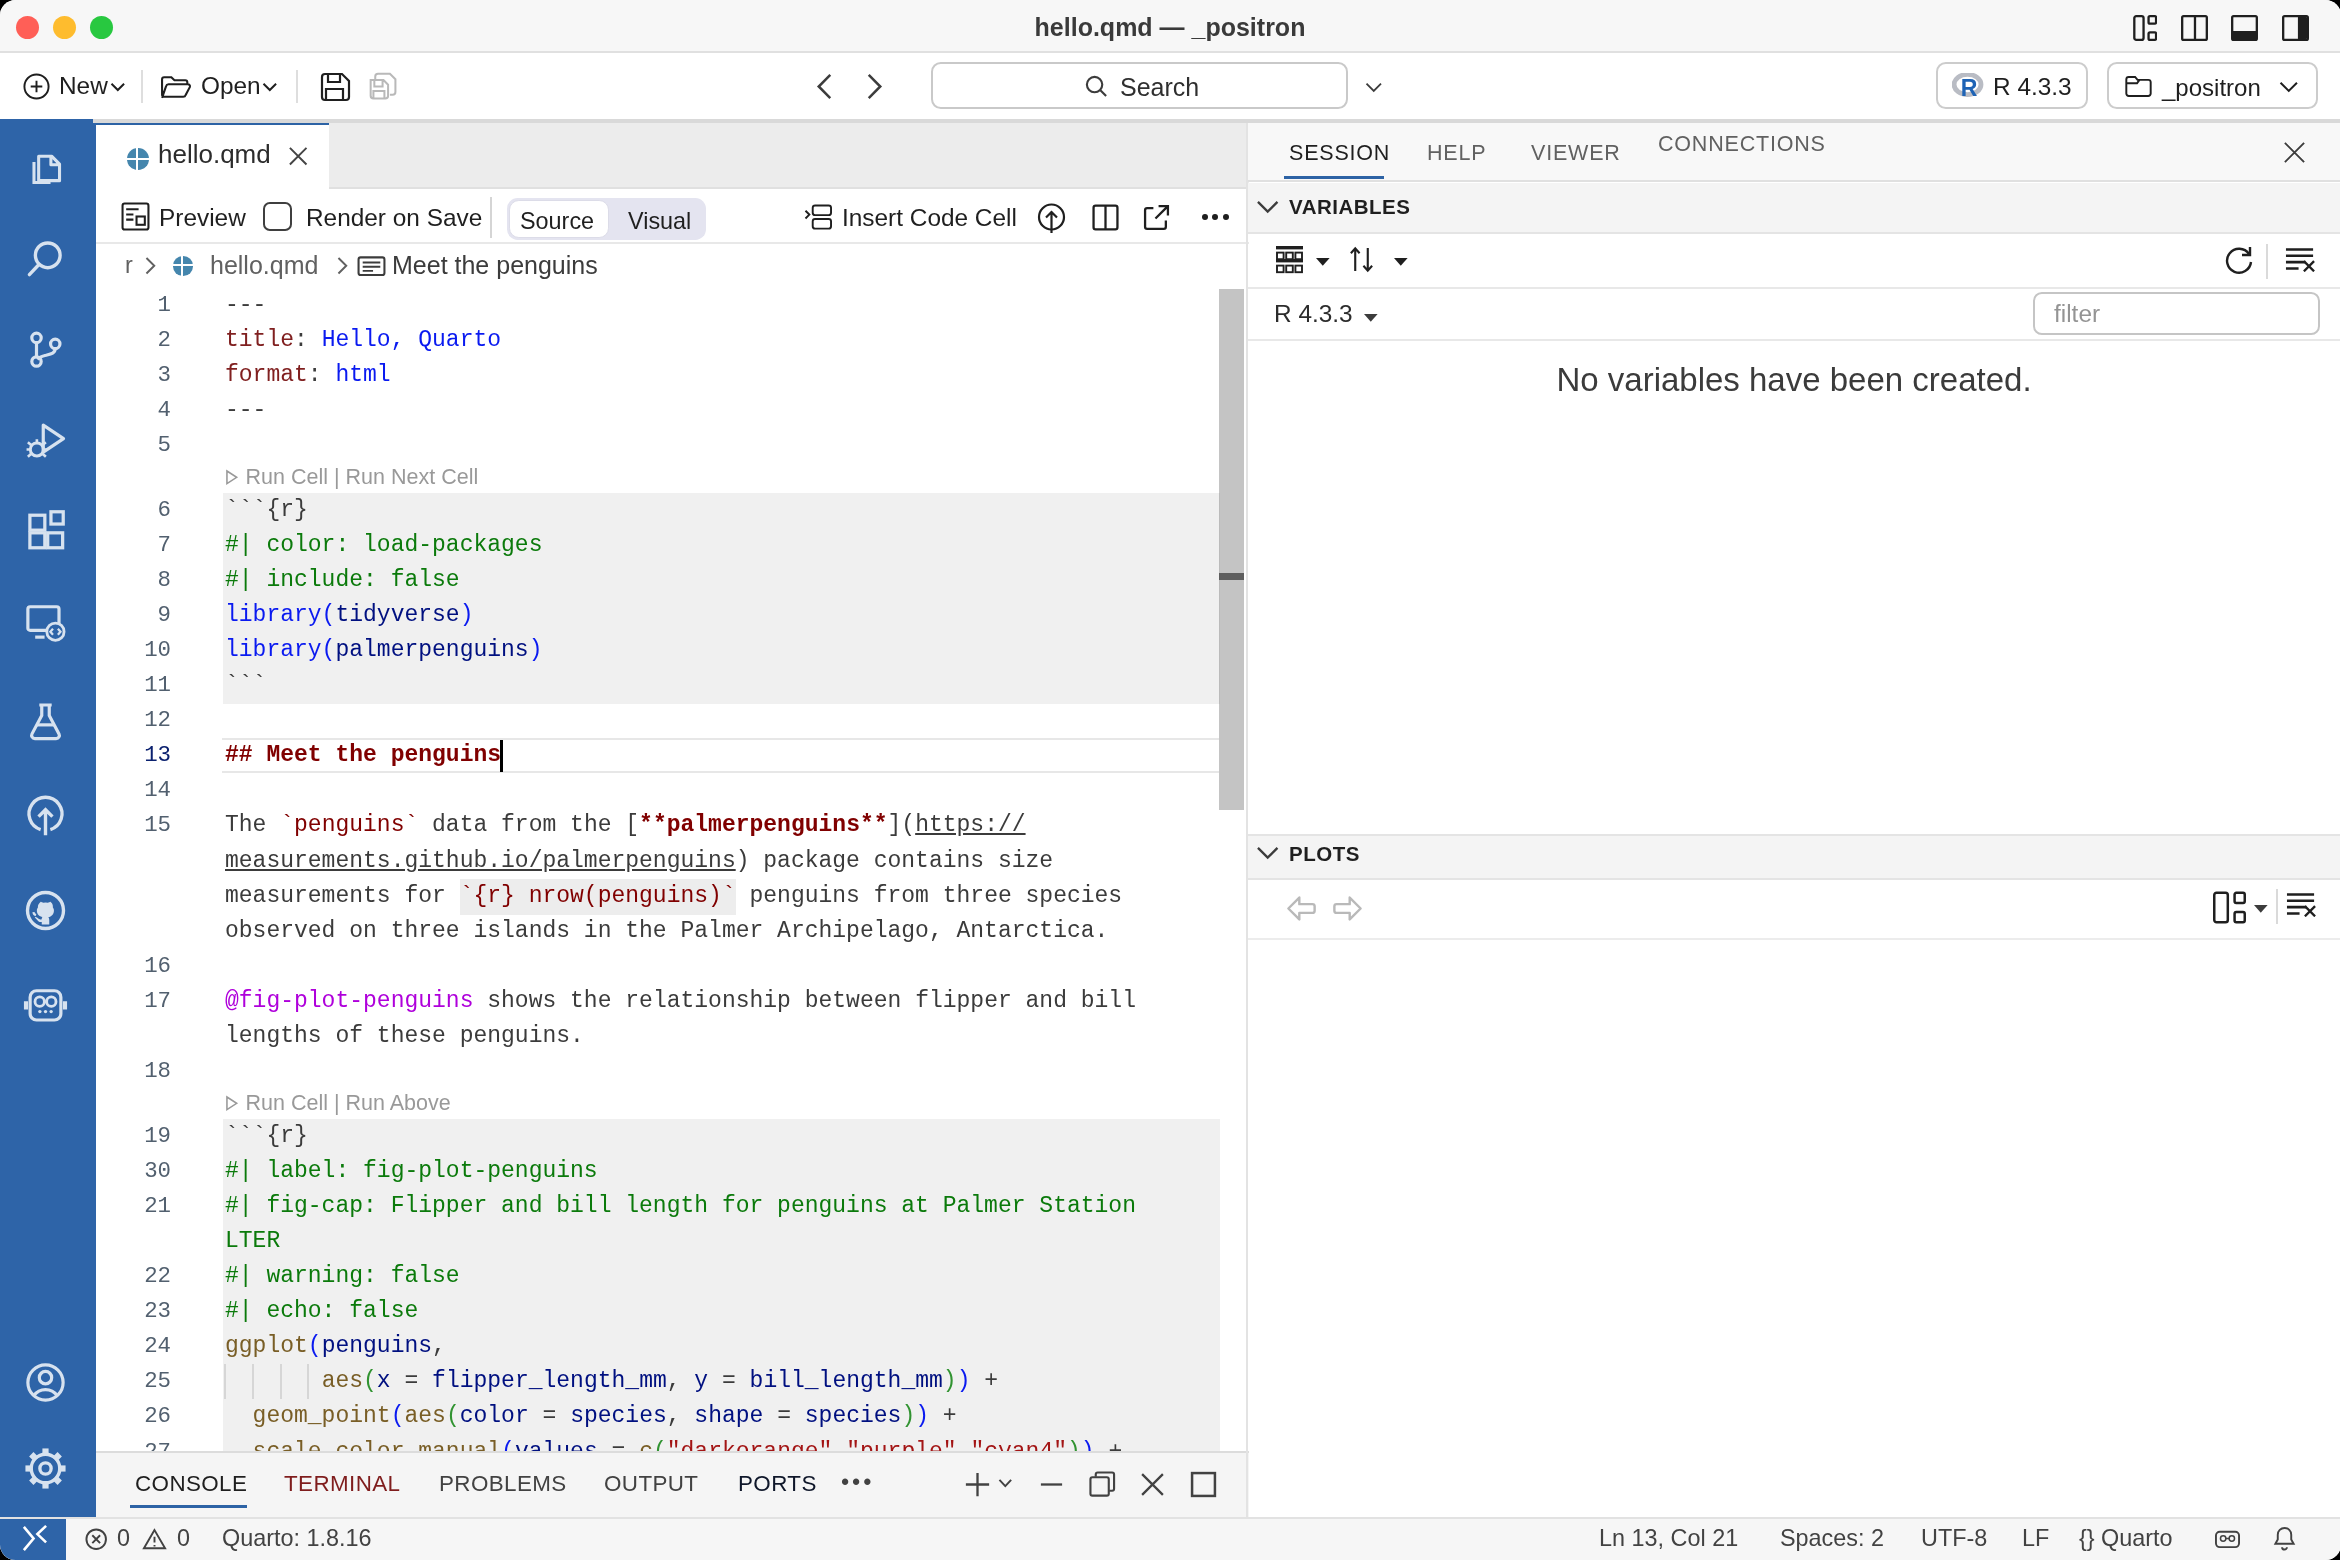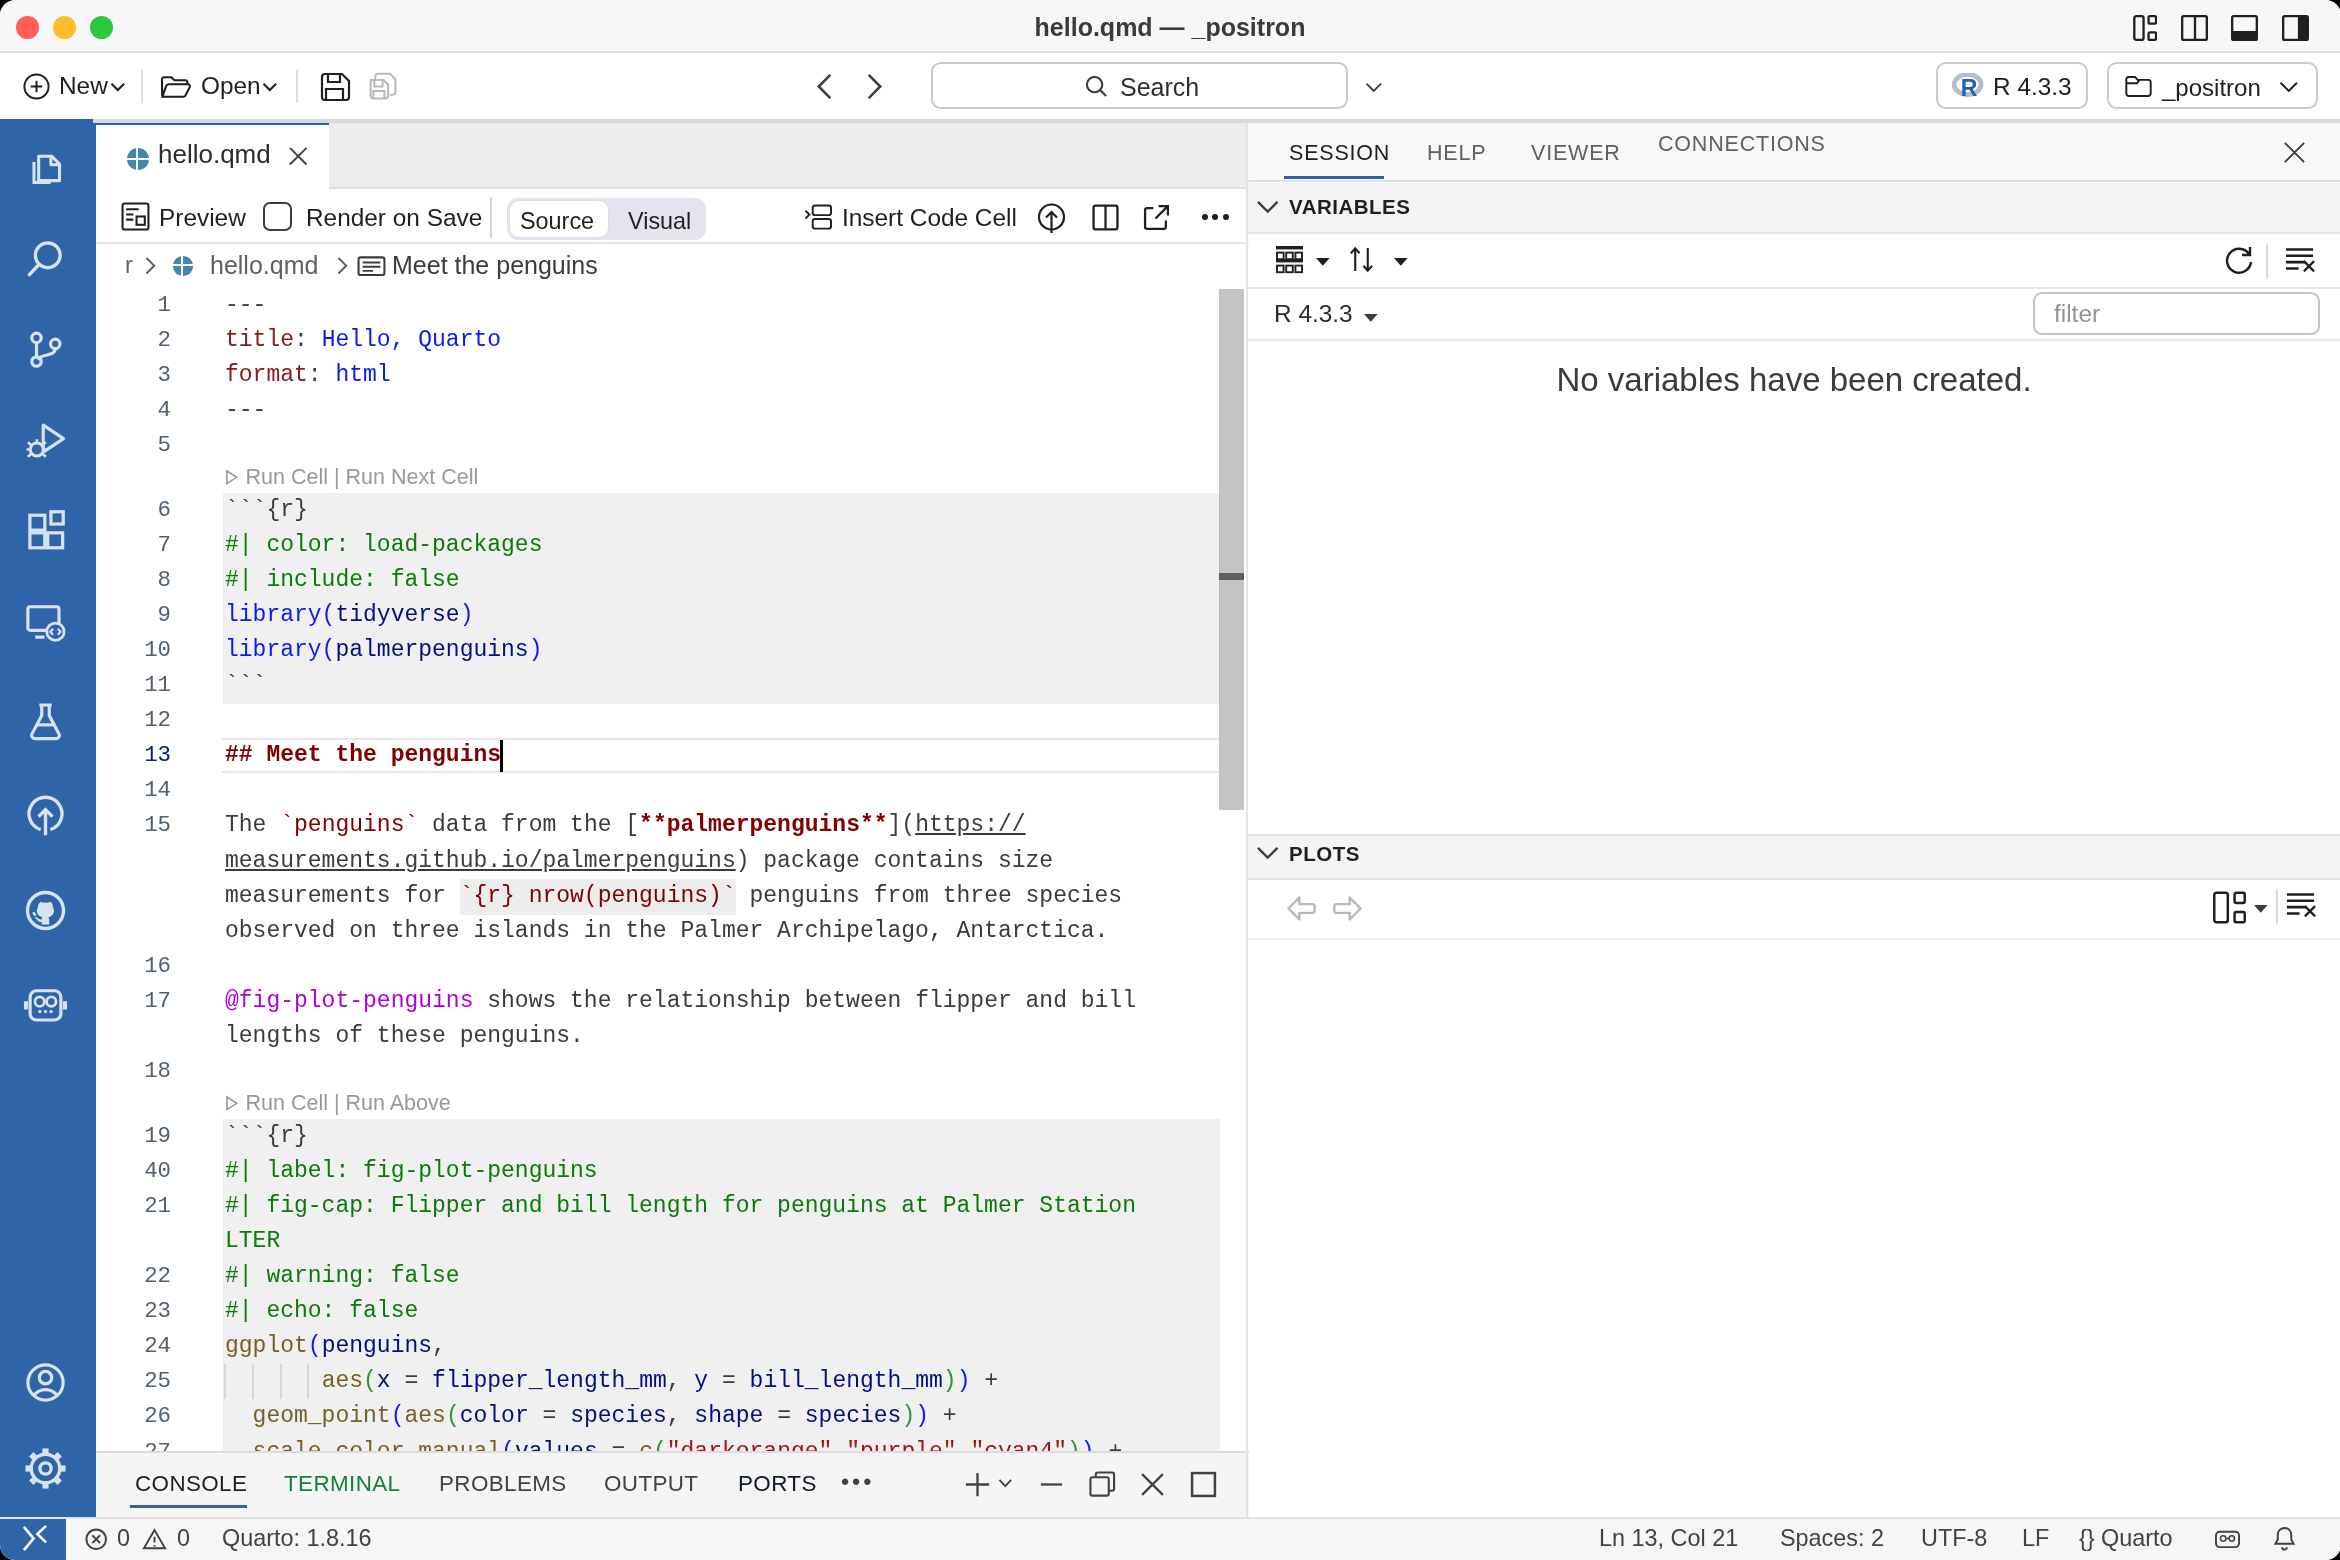--- a/index.html
+++ b/index.html
@@ -291,21 +291,21 @@
 <div class="crow" style="top:949px"></div>
 <div class="gut" style="top:949px">16</div>
 <div class="crow" style="top:984px"><span class="at">@fig-plot-penguins</span><span class="tx"> shows the relationship between flipper and bill</span></div>
 <div class="gut" style="top:984px">17</div>
 <div class="crow" style="top:1019px"><span class="tx">lengths of these penguins.</span></div>
 <div class="crow" style="top:1054px"></div>
 <div class="gut" style="top:1054px">18</div>
 <div class="crow" style="top:1119px"><span class="tx">```{r}</span></div>
 <div class="gut" style="top:1119px">19</div>
 <div class="crow" style="top:1154px"><span class="cm">#| label: fig-plot-penguins</span></div>
-<div class="gut" style="top:1154px">40</div>
+<div class="gut" style="top:1154px">30</div>
 <div class="crow" style="top:1189px"><span class="cm">#| fig-cap: Flipper and bill length for penguins at Palmer Station</span></div>
 <div class="gut" style="top:1189px">21</div>
 <div class="crow" style="top:1224px"><span class="cm">LTER</span></div>
 <div class="crow" style="top:1259px"><span class="cm">#| warning: false</span></div>
 <div class="gut" style="top:1259px">22</div>
 <div class="crow" style="top:1294px"><span class="cm">#| echo: false</span></div>
 <div class="gut" style="top:1294px">23</div>
 <div class="crow" style="top:1329px"><span class="fo">ggplot</span><span class="pl">(</span><span class="id">penguins</span><span class="tx">,</span></div>
 <div class="gut" style="top:1329px">24</div>
 <div class="crow" style="top:1364px"><span class="tx">       </span><span class="fo">aes</span><span class="pg">(</span><span class="id">x</span><span class="tx"> = </span><span class="id">flipper_length_mm</span><span class="tx">, </span><span class="id">y</span><span class="tx"> = </span><span class="id">bill_length_mm</span><span class="pg">)</span><span class="pl">)</span><span class="tx"> +</span></div>
@@ -326,21 +326,21 @@
 <div class="abs" style="left:307px;top:1364px;width:2px;height:35px;background:#d6d6d6"></div>
 <div class="abs" style="left:500px;top:740px;width:2.9px;height:32px;background:#000"></div>
 </div>
 <div class="abs" style="left:1219px;top:289px;width:25px;height:521px;background:rgba(100,100,100,.38)"></div>
 <div class="abs" style="left:1219px;top:573px;width:25px;height:6.8px;background:rgba(60,60,60,.75)"></div>
 </div>
 
 <div class="abs" style="left:96px;top:1451px;width:1153px;height:66px;background:#f5f5f5;border-top:2px solid #dcdcdc"></div>
 <div class="t" style="left:135px;top:1471px;font-size:22.4px;letter-spacing:0.4px;color:#1f1f1f">CONSOLE</div>
 <div class="abs" style="left:130px;top:1505px;width:117px;height:2.9px;background:#2d63a5"></div>
-<div class="t" style="left:284px;top:1471px;font-size:22.4px;letter-spacing:0.4px;color:#15803d">TERMINAL</div>
+<div class="t" style="left:284px;top:1471px;font-size:22.4px;letter-spacing:0.4px;color:#7f1d1d">TERMINAL</div>
 <div class="t" style="left:439px;top:1471px;font-size:22.4px;letter-spacing:0.4px;color:#424242">PROBLEMS</div>
 <div class="t" style="left:604px;top:1471px;font-size:22.4px;letter-spacing:0.4px;color:#424242">OUTPUT</div>
 <div class="t" style="left:738px;top:1471px;font-size:22.4px;letter-spacing:0.4px;color:#0f172a">PORTS</div>
 <div class="t" style="left:841px;top:1469px;font-size:23.4px;color:#424242;letter-spacing:2.9px">•••</div>
 <svg style="position:absolute;left:962px;top:1469px" width="31" height="31" viewBox="0 0 32 32" fill="none">
       <path d="M16 4v24M4 16h24" stroke="#424242" stroke-width="2.4"></path>
     </svg>
 <svg style="position:absolute;left:997px;top:1478px" width="16.6" height="11.7" viewBox="0 0 17 13" fill="none">
       <path d="M2 2l6.5 7L15 2" stroke="#424242" stroke-width="2.2"></path>
     </svg>

